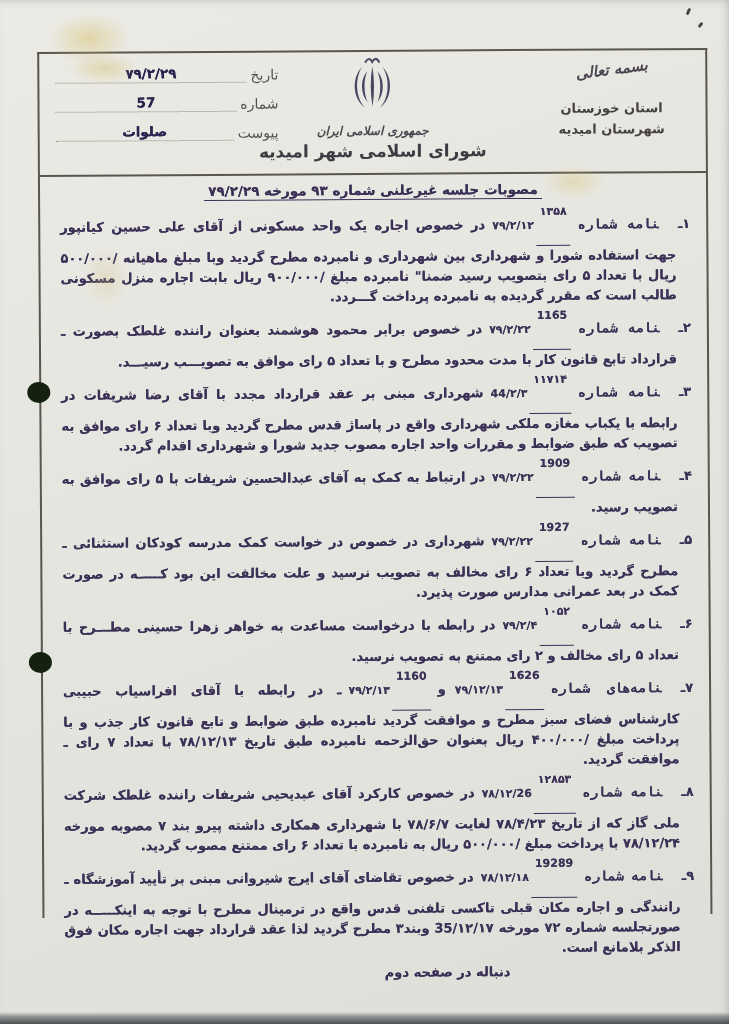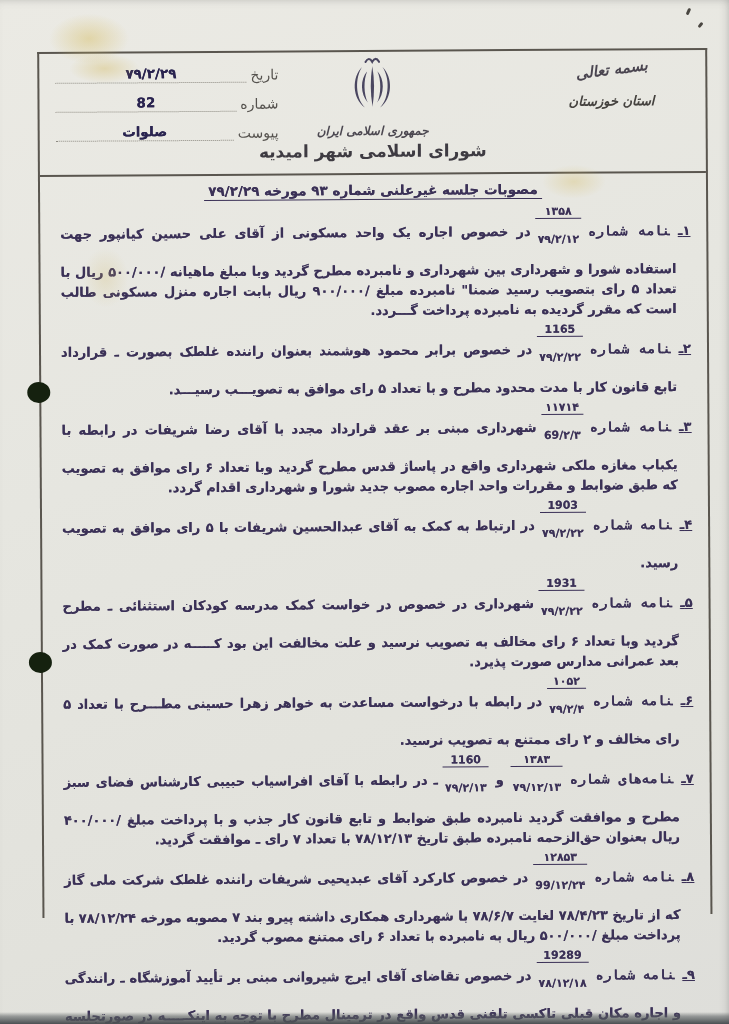--- a/index.html
+++ b/index.html
@@ -23,21 +23,21 @@
   .header{
     position:relative;height:121px;border-bottom:2px solid #5a564f;
     color:#3d3a44;
   }
   .hdr-right{position:absolute;right:14px;top:6px;width:160px;text-align:center;}
   .bismillah{
     display:inline-block;transform:rotate(-7deg);
     font-size:15px;font-weight:bold;font-style:italic;color:#4a4550;margin-top:4px;
   }
   .province,.county{font-size:13px;font-weight:bold;color:#45423f;line-height:21px;}
-  .province{margin-top:12px;font-style:italic;}
+  .province{margin-top:19px;}
   .hdr-center{position:absolute;left:50%;top:4px;transform:translateX(-50%);width:300px;text-align:center;}
   .emblem{height:66px;}
   .republic{font-size:12px;font-weight:bold;font-style:italic;color:#4b4750;margin-top:-2px;}
   .council{font-size:17px;font-weight:bold;color:#3e3b42;letter-spacing:1px;margin-top:3px;}
   .hdr-left{position:absolute;left:16px;top:10px;width:225px;}
   .field{display:flex;align-items:flex-end;margin-bottom:9px;}
   .field-label{font-size:14px;color:#55524e;padding-right:2px;margin-left:4px;white-space:nowrap;}
   .field-line{flex:1;border-bottom:1px dotted #8d8a82;text-align:center;min-height:16px;}
   .field-value{font-size:13.5px;font-weight:bold;color:#2a2450;text-shadow:0 0 .6px #2a2450;}
   
@@ -47,24 +47,24 @@
     border-bottom:1.6px solid #3b3157;padding:0 4px 1px 4px;
     text-shadow:0 0 .5px rgba(59,49,87,.9);
   }
   .items{
     padding:2px 16px 0 20px;
     font-size:13px;line-height:20px;font-weight:bold;color:#3b3157;
     text-shadow:0 0 .5px rgba(59,49,87,.75);
     text-align:justify;
   }
   .item{margin:0 0 3px 0;padding-right:14px;text-indent:-14px;}
-  .item-num{margin-left:8px;text-decoration:underline;}
+  .item-num{margin-left:19px;}
   .item-lead{margin-left:2px;font-family:Liberation Mono, monospace;}
   .frac{
-    display:inline-flex;flex-direction:column;vertical-align:middle;
+    display:inline-flex;flex-direction:row;vertical-align:middle;
     text-align:center;margin:0 5px;line-height:13px;font-size:11px;text-indent:0;
   }
   .frac-top{padding:0 4px;border-bottom:1.3px solid #3b3157;}
   .frac-bot{padding:14px 2px;}
   .joiner{margin:0 2px;}
   .footer-note{
     margin:6px 0 0 0;padding-left:340px;text-align:left;
     font-size:13px;font-weight:bold;color:#3b3157;text-shadow:0 0 .5px rgba(59,49,87,.75);
   }
   
@@ -89,20 +89,21 @@
 <div class="page">
   <div class="scan">
 
     <div class="frame">
 
       <div class="header">
 
         <div class="hdr-right">
           <span class="bismillah">بسمه تعالی</span>
           <div class="province">استان خوزستان</div>
+          <div class="county">شهرستان امیدیه</div>
         </div>
 
         <div class="hdr-center">
           <svg class="emblem" viewBox="0 0 60 78" width="52" height="66" aria-hidden="true">
             <g fill="#4a4660" stroke="none">
               <path d="M30 12 C32.6 28 32.6 44 30 60 C27.4 44 27.4 28 30 12 Z"></path>
               <path d="M24 18 C15.5 27 15.5 45 24.5 55 C19.5 45 19.5 28 24 18 Z"></path>
               <path d="M36 18 C44.5 27 44.5 45 35.5 55 C40.5 45 40.5 28 36 18 Z"></path>
               <path d="M18 13 C5.5 25 6 50 21 61 C9.5 49 9.5 25 18 13 Z"></path>
               <path d="M42 13 C54.5 25 54 50 39 61 C50.5 49 50.5 25 42 13 Z"></path>
@@ -113,21 +114,21 @@
           <div class="council">شورای اسلامی شهر امیدیه</div>
         </div>
 
         <div class="hdr-left">
           <div class="field">
             <span class="field-label">تاریخ</span>
             <span class="field-line"><span class="field-value">۷۹/۲/۲۹</span></span>
           </div>
           <div class="field">
             <span class="field-label">شماره</span>
-            <span class="field-line"><span class="field-value">82</span></span>
+            <span class="field-line"><span class="field-value">57</span></span>
           </div>
           <div class="field">
             <span class="field-label">پیوست</span>
             <span class="field-line"><span class="field-value">صلوات</span></span>
           </div>
         </div>
 
       </div>
 
       <div class="doc-title">مصوبات جلسه غیرعلنی شماره ۹۳ مورخه ۷۹/۲/۲۹</div>
@@ -138,49 +139,49 @@
               <span class="frac-bot">۷۹/۲/۱۲</span>
             </span><span class="item-body">در خصوص اجاره یک واحد مسکونی از آقای علی حسین کیانپور جهت استفاده شورا و شهرداری بین شهرداری و نامبرده مطرح گردید وبا مبلغ ماهیانه /۵۰۰/۰۰۰ ریال با تعداد ۵ رای بتصویب رسید ضمنا" نامبرده مبلغ /۹۰۰/۰۰۰ ریال بابت اجاره منزل مسکونی طالب است که مقرر گردیده به نامبرده پرداخت گـــردد.</span></p>
 
   <p class="item"><span class="item-num">۲ـ</span><span class="item-lead">نامه شماره</span><span class="frac">
               <span class="frac-top">1165</span>
               <span class="frac-bot">۷۹/۲/۲۲</span>
             </span><span class="item-body">در خصوص برابر محمود هوشمند بعنوان راننده غلطک بصورت ـ قرارداد تابع قانون کار با مدت محدود مطرح و با تعداد ۵ رای موافق به تصویـــب رسیـــد.</span></p>
 
   <p class="item"><span class="item-num">۳ـ</span><span class="item-lead">نامه شماره</span><span class="frac">
               <span class="frac-top">۱۱۷۱۴</span>
-              <span class="frac-bot">69/۲/۳</span>
+              <span class="frac-bot">44/۲/۳</span>
             </span><span class="item-body">شهرداری مبنی بر عقد قرارداد مجدد با آقای رضا شریفات در رابطه با یکباب مغازه ملکی شهرداری واقع در پاساژ قدس مطرح گردید وبا تعداد ۶ رای موافق به تصویب که طبق ضوابط و مقررات واحد اجاره مصوب جدید شورا و شهرداری اقدام گردد.</span></p>
 
   <p class="item"><span class="item-num">۴ـ</span><span class="item-lead">نامه شماره</span><span class="frac">
-              <span class="frac-top">1903</span>
+              <span class="frac-top">1909</span>
               <span class="frac-bot">۷۹/۲/۲۲</span>
             </span><span class="item-body">در ارتباط به کمک به آقای عبدالحسین شریفات با ۵ رای موافق به تصویب رسید.</span></p>
 
   <p class="item"><span class="item-num">۵ـ</span><span class="item-lead">نامه شماره</span><span class="frac">
-              <span class="frac-top">1931</span>
+              <span class="frac-top">1927</span>
               <span class="frac-bot">۷۹/۲/۲۲</span>
             </span><span class="item-body">شهرداری در خصوص در خواست کمک مدرسه کودکان استثنائی ـ مطرح گردید وبا تعداد ۶ رای مخالف به تصویب نرسید و علت مخالفت این بود کـــــه در صورت کمک در بعد عمرانی مدارس صورت پذیرد.</span></p>
 
   <p class="item"><span class="item-num">۶ـ</span><span class="item-lead">نامه شماره</span><span class="frac">
               <span class="frac-top">۱۰۵۲</span>
               <span class="frac-bot">۷۹/۲/۴</span>
             </span><span class="item-body">در رابطه با درخواست مساعدت به خواهر زهرا حسینی مطـــرح با تعداد ۵ رای مخالف و ۲ رای ممتنع به تصویب نرسید.</span></p>
 
   <p class="item"><span class="item-num">۷ـ</span><span class="item-lead">نامه‌های شماره</span><span class="frac">
-              <span class="frac-top">۱۳۸۳</span>
+              <span class="frac-top">1626</span>
               <span class="frac-bot">۷۹/۱۲/۱۳</span>
             </span><span class="joiner">و</span><span class="frac">
               <span class="frac-top">1160</span>
               <span class="frac-bot">۷۹/۲/۱۳</span>
             </span><span class="item-body">ـ در رابطه با آقای افراسیاب حبیبی کارشناس فضای سبز مطرح و موافقت گردید نامبرده طبق ضوابط و تابع قانون کار جذب و با پرداخت مبلغ /۴۰۰/۰۰۰ ریال بعنوان حق‌الزحمه نامبرده طبق تاریخ ۷۸/۱۲/۱۳ با تعداد ۷ رای ـ موافقت گردید.</span></p>
 
   <p class="item"><span class="item-num">۸ـ</span><span class="item-lead">نامه شماره</span><span class="frac">
               <span class="frac-top">۱۲۸۵۳</span>
-              <span class="frac-bot">99/۱۲/۲۴</span>
+              <span class="frac-bot">۷۸/۱۲/26</span>
             </span><span class="item-body">در خصوص کارکرد آقای عبدیحیی شریفات راننده غلطک شرکت ملی گاز که از تاریخ ۷۸/۴/۲۳ لغایت ۷۸/۶/۷ با شهرداری همکاری داشته پیرو بند ۷ مصوبه مورخه ۷۸/۱۲/۲۴ با پرداخت مبلغ /۵۰۰/۰۰۰ ریال به نامبرده با تعداد ۶ رای ممتنع مصوب گردید.</span></p>
 
   <p class="item"><span class="item-num">۹ـ</span><span class="item-lead">نامه شماره</span><span class="frac">
               <span class="frac-top">19289</span>
               <span class="frac-bot">۷۸/۱۲/۱۸</span>
             </span><span class="item-body">در خصوص تقاضای آقای ایرج شیروانی مبنی بر تأیید آموزشگاه ـ رانندگی و اجاره مکان قبلی تاکسی تلفنی قدس واقع در ترمینال مطرح با توجه به اینکـــــه در صورتجلسه شماره ۷۲ مورخه 35/۱۲/۱۷ وبند۳ مطرح گردید لذا عقد قرارداد جهت اجاره مکان فوق الذکر بلامانع است.</span></p>
 </div>
 
       <div class="footer-note">دنباله در صفحه دوم</div>
 

